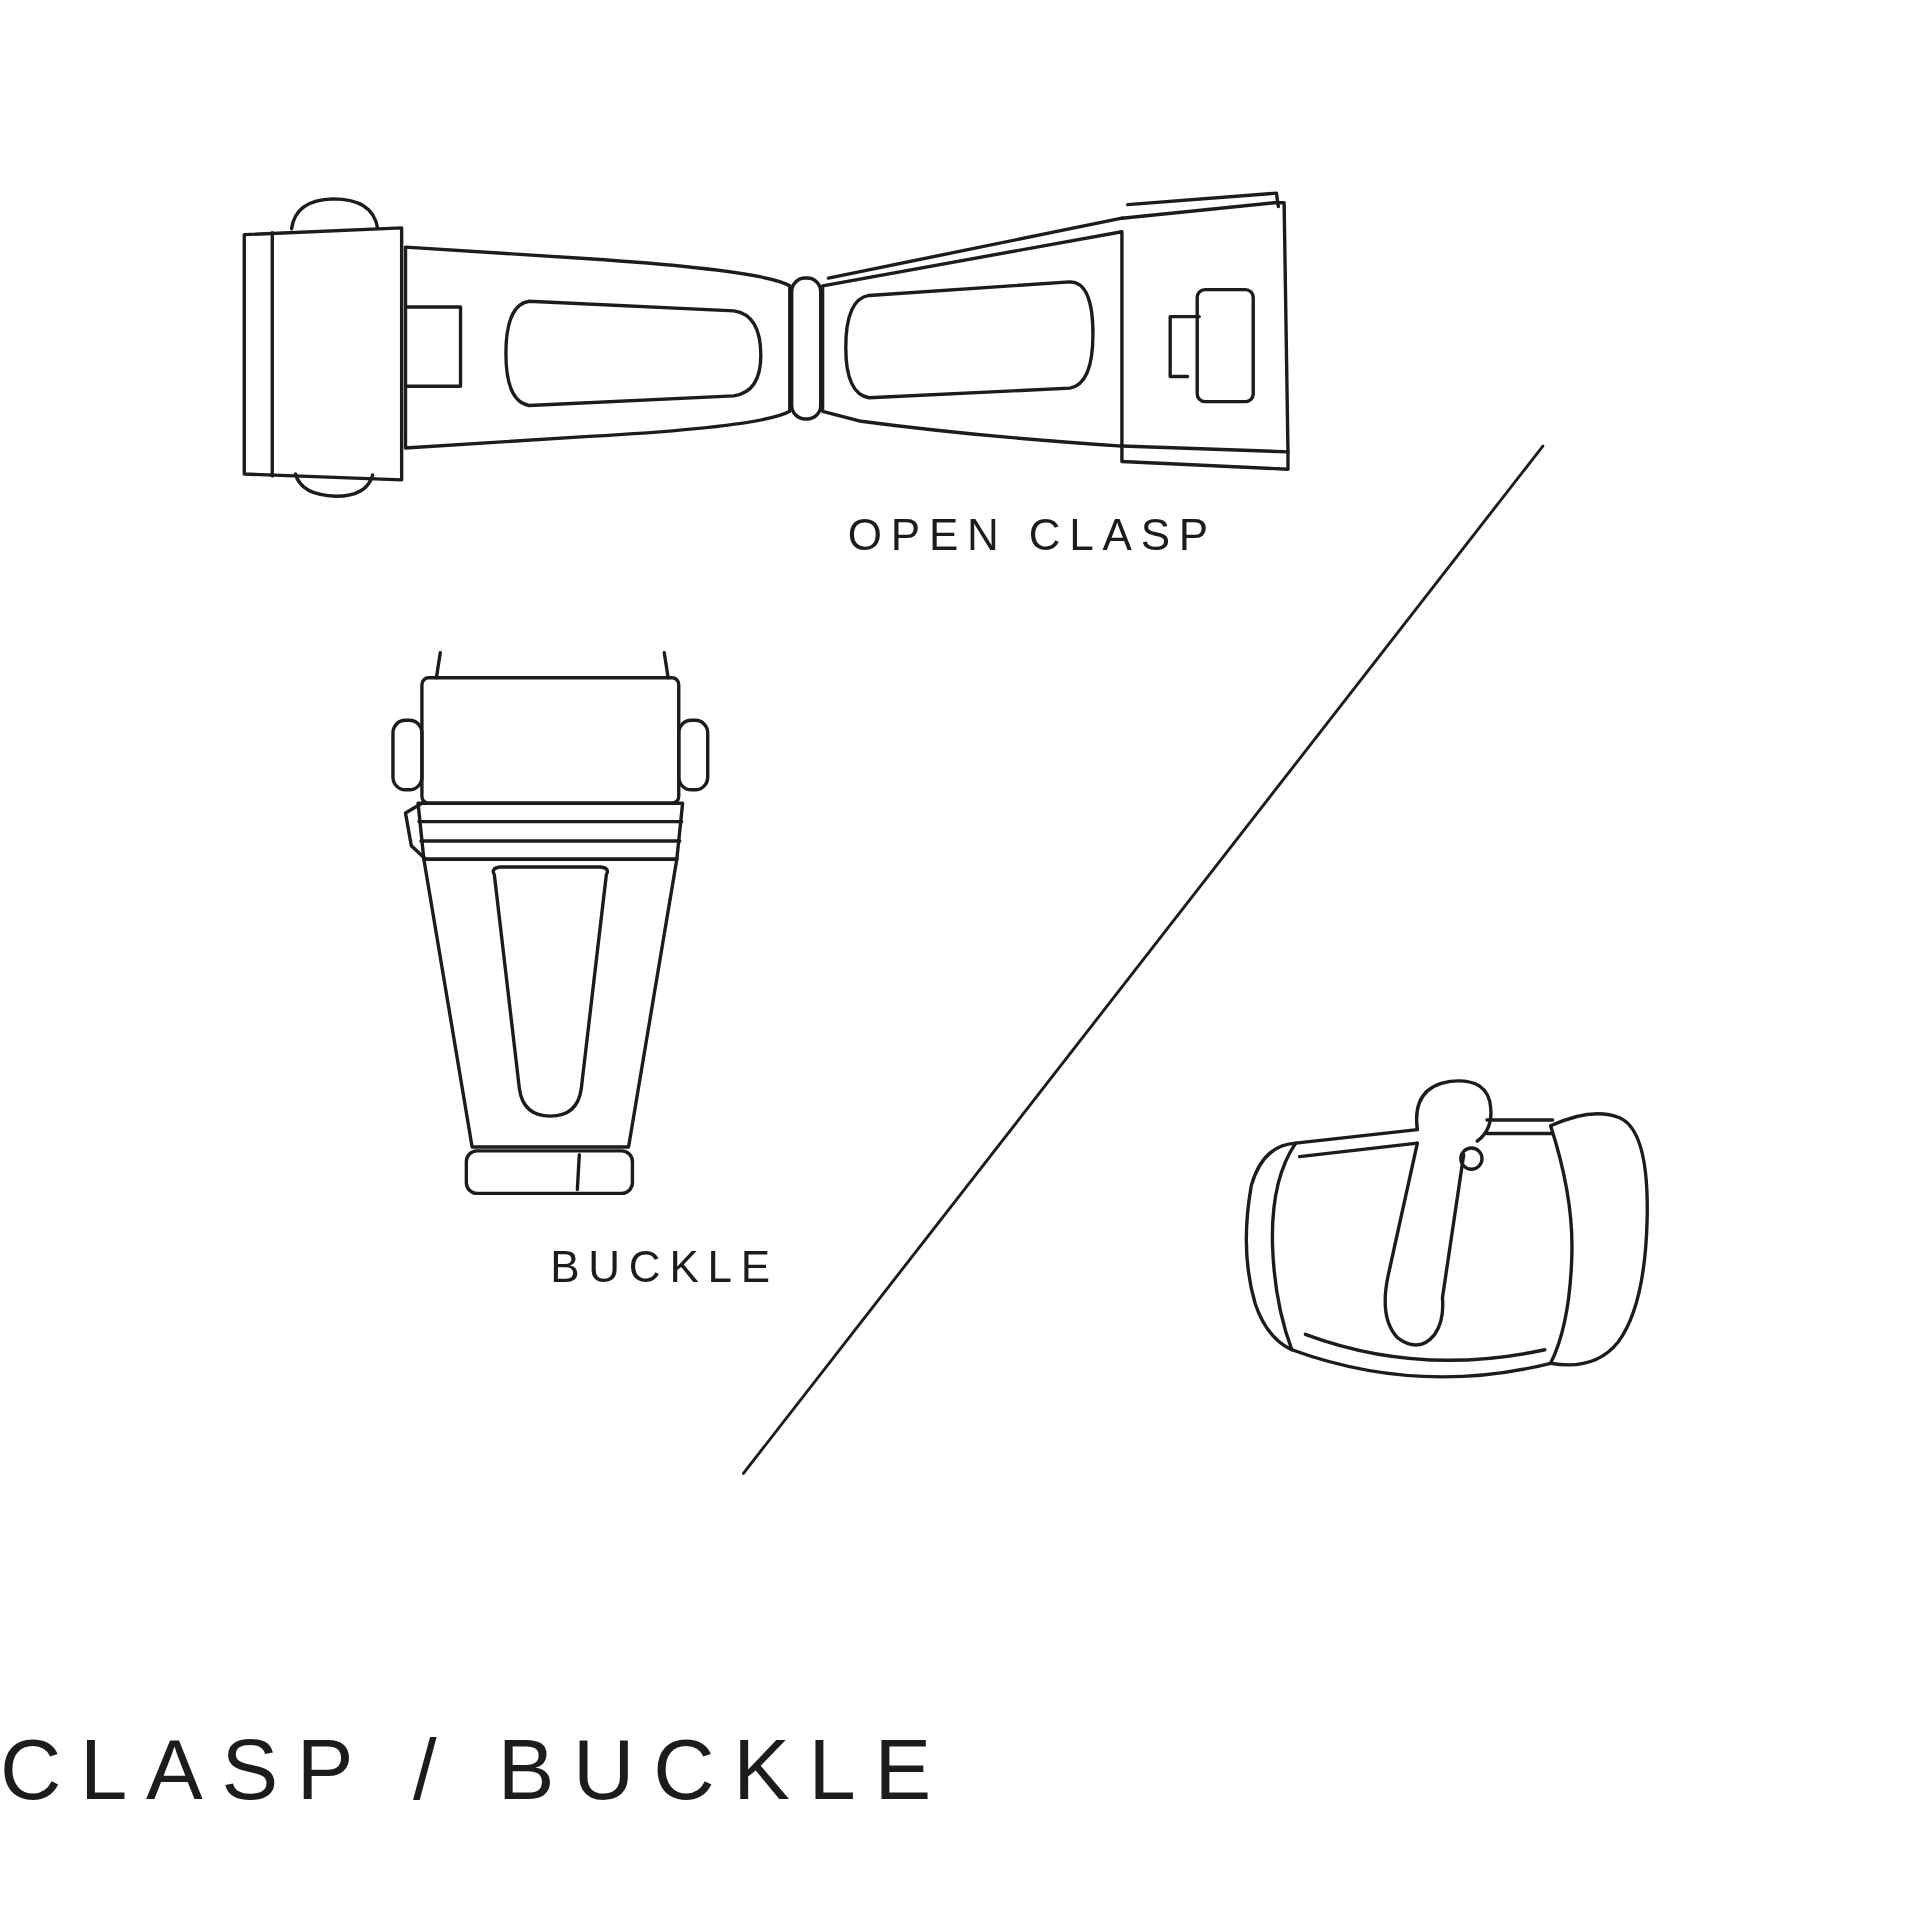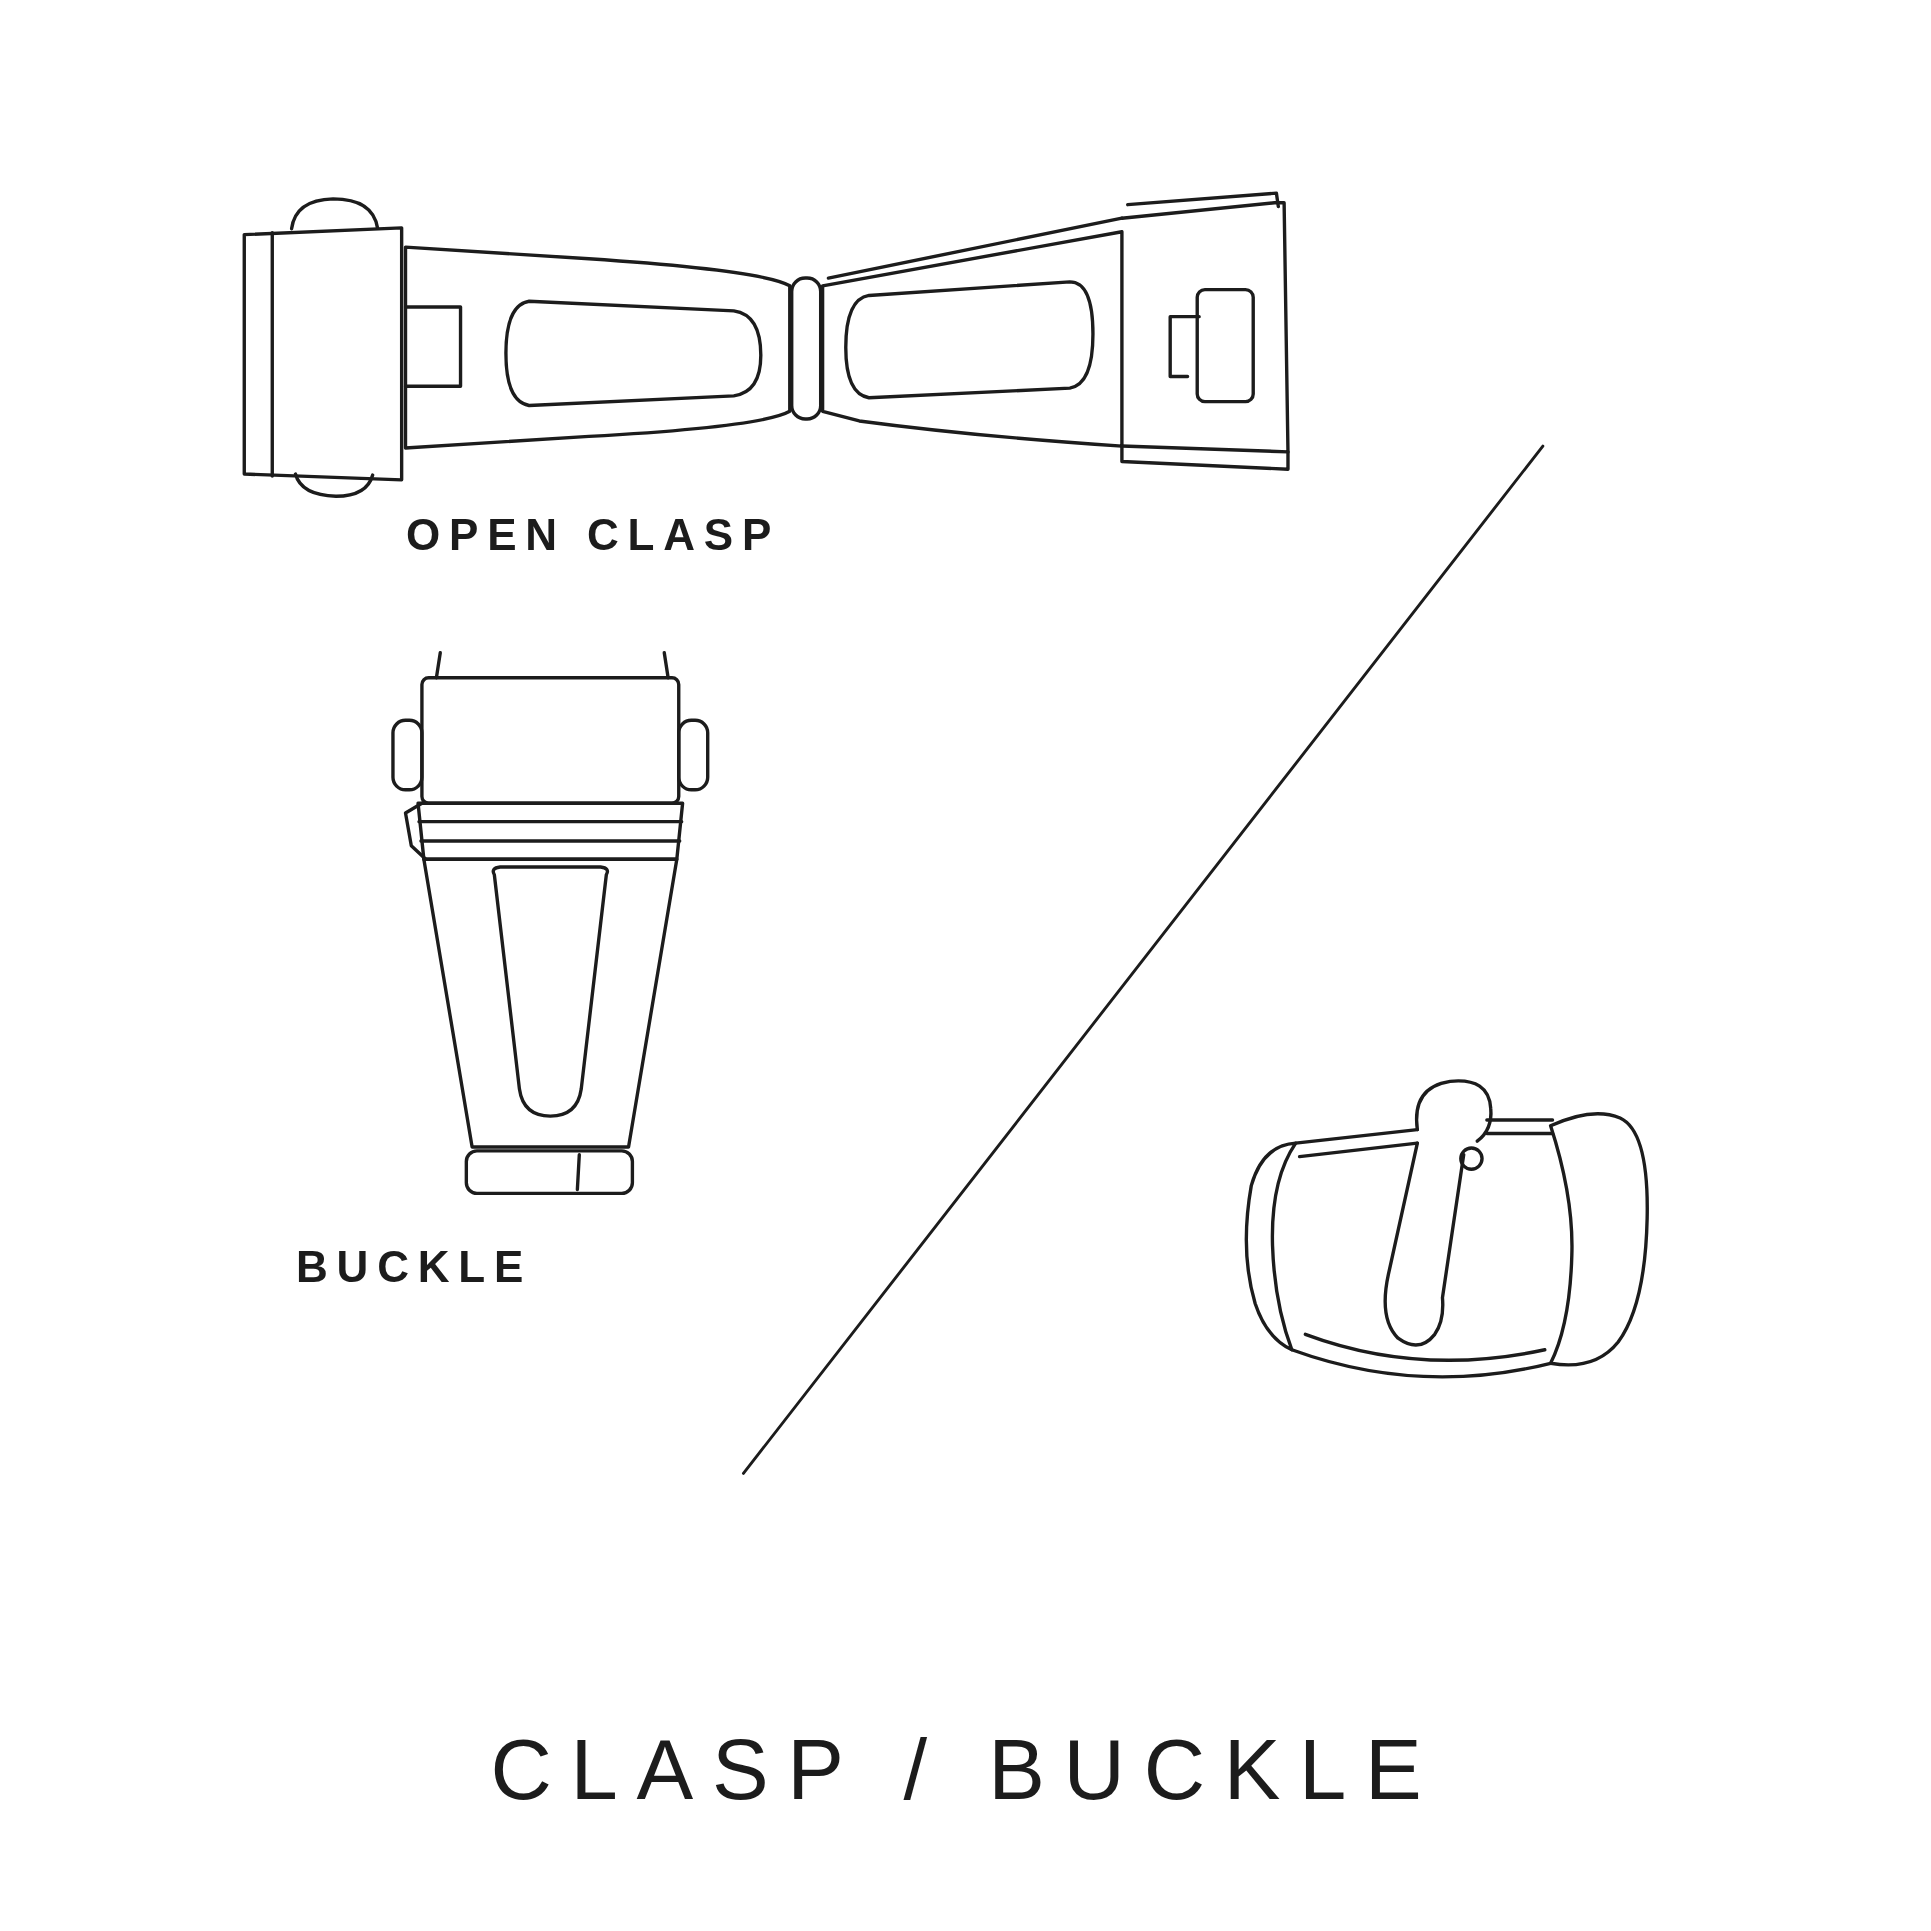--- a/index.html
+++ b/index.html
@@ -10,33 +10,32 @@
   svg.art { position: absolute; left: 0; top: 0; width: 1931px; height: 1931px; }
   svg.art path, svg.art rect, svg.art circle, svg.art line {
     fill: none;
     stroke: var(--ink);
     stroke-width: 3.5;
     stroke-linecap: round;
     stroke-linejoin: round;
   }
   .caption {
     position: absolute;
-    text-align: left;
+    text-align: right;
     font-size: 44px;
     letter-spacing: 0.20em;
-    font-weight: 700;
+    font-weight: 400;
     color: var(--ink);
     white-space: nowrap;
   }
   .caption.open-clasp { left: 406px; top: 510px; width: 811px; }
   .caption.closed { left: 296px; top: 1242px; width: 483px; }
   .page-title {
     position: absolute;
     left: 0; top: 1721px; width: 1931px;
-    text-align: center;
     font-size: 85px;
     letter-spacing: 0.22em;
     font-weight: 400;
     color: var(--ink);
     white-space: nowrap;
   }
 </style>
 </head>
 <body>
 

